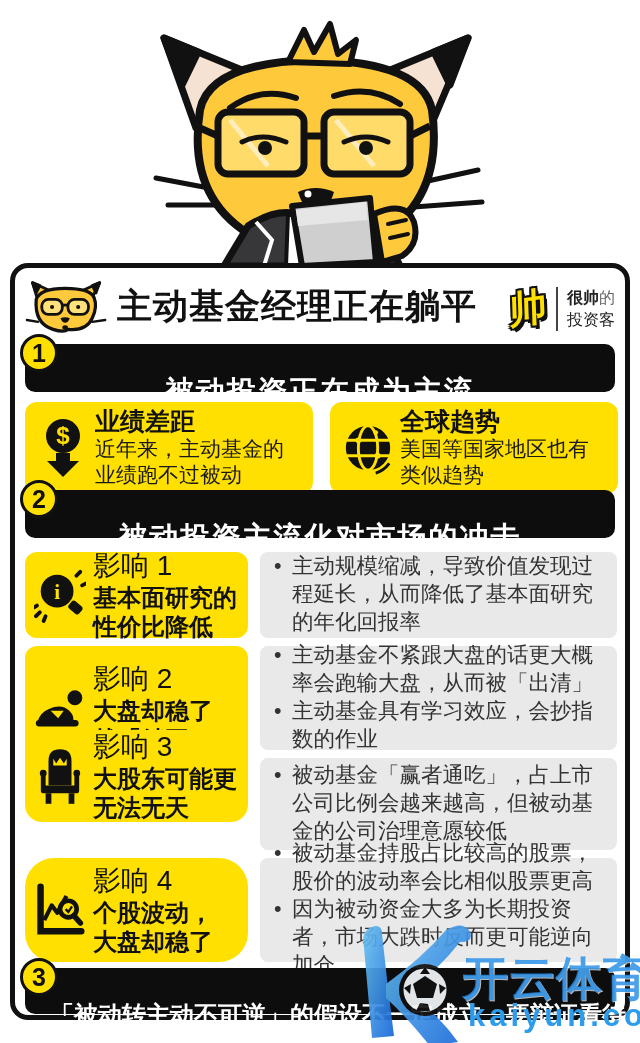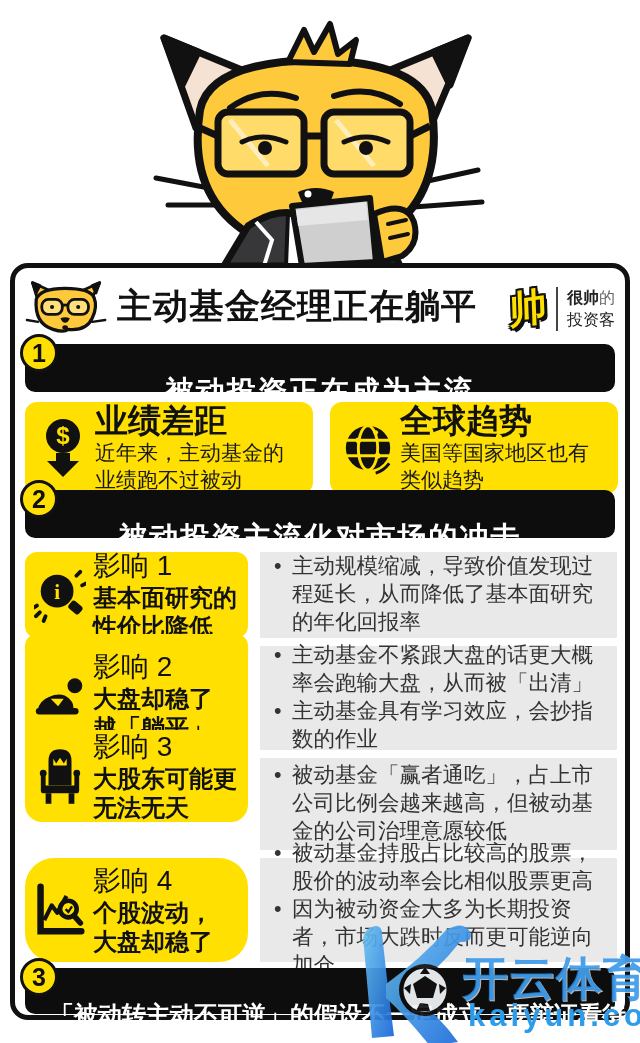--- a/index.html
+++ b/index.html
@@ -32,31 +32,31 @@
   .bar-text { color:#fff; font-weight:bold; font-size:29px; letter-spacing:2px; white-space:nowrap;margin-top:48px; }
   .num-badge { position:absolute; left:-5px; top:-10px; width:38px; height:38px; border-radius:50%;
                background:#ffe000; border:3px solid #111; color:#111; font-size:25px; font-weight:bold;
                display:flex; align-items:center; justify-content:center; z-index:3; }
 
   
   .info-card { position:absolute; top:134px; width:288px; height:92px; background:#ffe000; border-radius:12px;
                display:flex; align-items:center; padding:6px 8px 6px 6px; }
   .info-icon { width:64px; height:78px; flex:0 0 64px; display:flex; align-items:center; justify-content:center; }
   .info-txt { flex:1; }
-  .info-title { font-size:33px; font-weight:bold; color:#111; line-height:1.15; }
+  .info-title { font-size:25px; font-weight:bold; color:#111; line-height:1.15; }
   .info-body { font-size:21px; color:#1a1a1a; line-height:1.28; white-space:pre-line; }
 
   
   .imp-card { position:absolute; left:10px; width:223px; background:#ffe000; border-radius:12px;
               display:flex; align-items:center; padding:6px 6px; }
   .imp-icon { width:58px; flex:0 0 58px; display:flex; align-items:center; justify-content:center; }
   .imp-txt { flex:1; padding-left:4px; }
   .imp-label { font-size:28px; font-weight:normal; color:#111; line-height:1.22; }
   .imp-title { font-size:24px; font-weight:bold; color:#111; line-height:1.22; white-space:pre-line; }
-  .gray-box { position:absolute; left:245px; width:357px; background:#e9e9e9; border-radius:1px;
+  .gray-box { position:absolute; left:245px; width:357px; background:#e9e9e9; border-radius:8px;
               padding:8px 10px 8px 8px; display:flex; flex-direction:column; justify-content:center; }
   .gray-box ul { list-style:none; }
   .gray-box li { font-size:21.5px; color:#333; line-height:1.3; padding-left:24px; position:relative; }
   .gray-box li::before { content:"•"; position:absolute; left:6px; color:#333; }
 
   
   #bar3 .bar-text { font-size:24px; letter-spacing:0; padding-left:36px; }
 
   
   #watermark { position:absolute; left:0; top:0; width:640px; height:1043px; pointer-events:none; z-index:9; }
@@ -227,21 +227,21 @@
         <div class="imp-title">基本面研究的
 性价比降低</div>
       </div>
     </div>
     <div class="gray-box" style="top:284px; height:86px;">
       <ul>
         <li>主动规模缩减，导致价值发现过程延长，从而降低了基本面研究的年化回报率</li>
       </ul>
     </div>
 
-    <div class="imp-card" style="top:366px; height:124px;">
+    <div class="imp-card" style="top:378px; height:124px;">
       <div class="imp-icon">
         <svg viewBox="0 0 56 46" width="52" height="44">
           <circle cx="44" cy="12" r="8" fill="#111"></circle>
           <path d="M4 38 Q6 28 16 24 Q30 18 38 26 Q44 32 42 38 Z" fill="#111"></path>
           <path d="M18 26 L26 34 L32 26 Z" fill="#ffe000"></path>
           <rect x="2" y="36" width="46" height="7" rx="3.5" fill="#111"></rect>
         </svg>
       </div>
       <div class="imp-txt">
         <div class="imp-label">影响 2</div>

